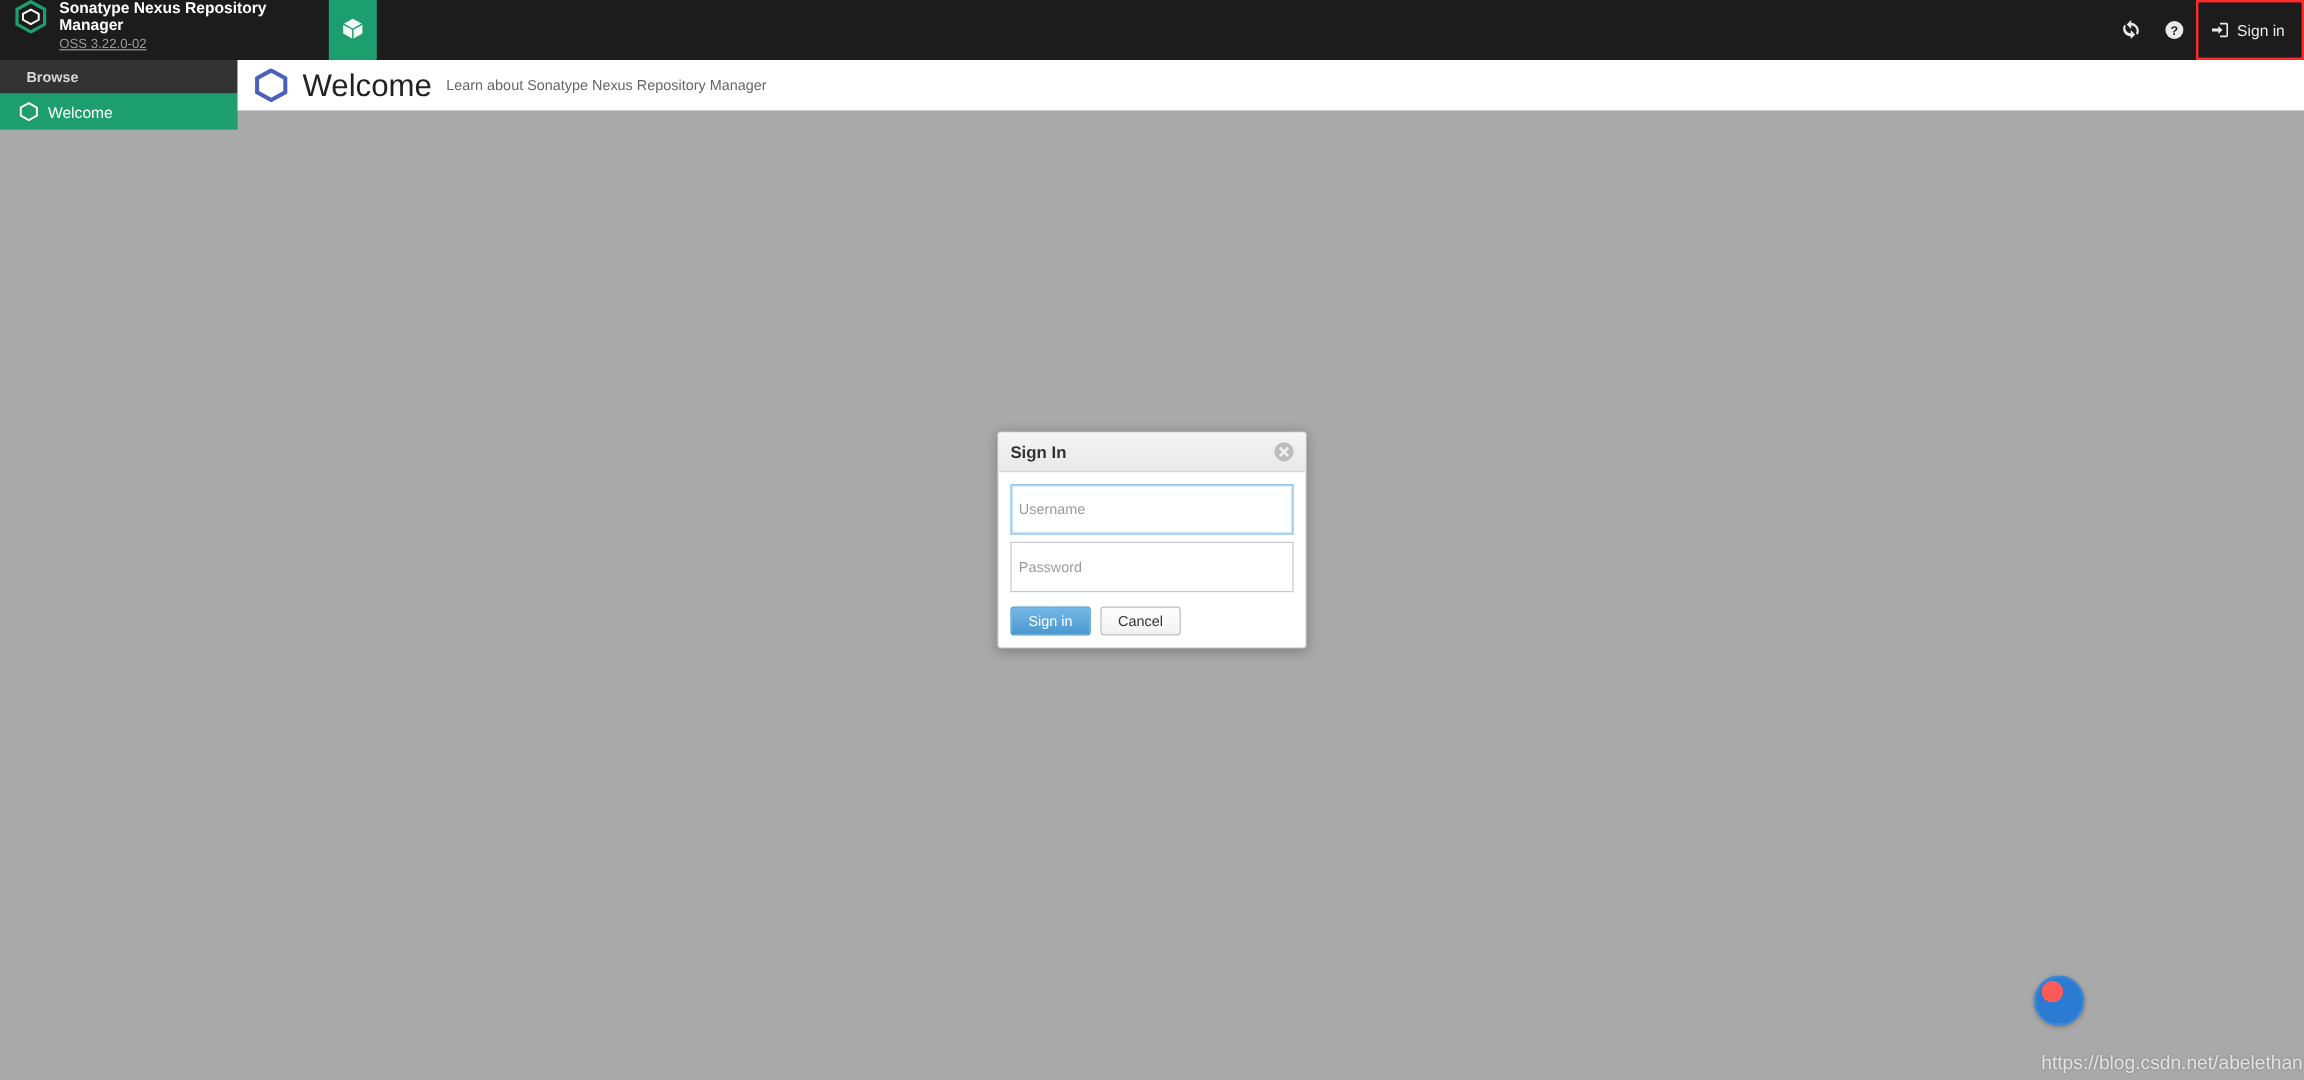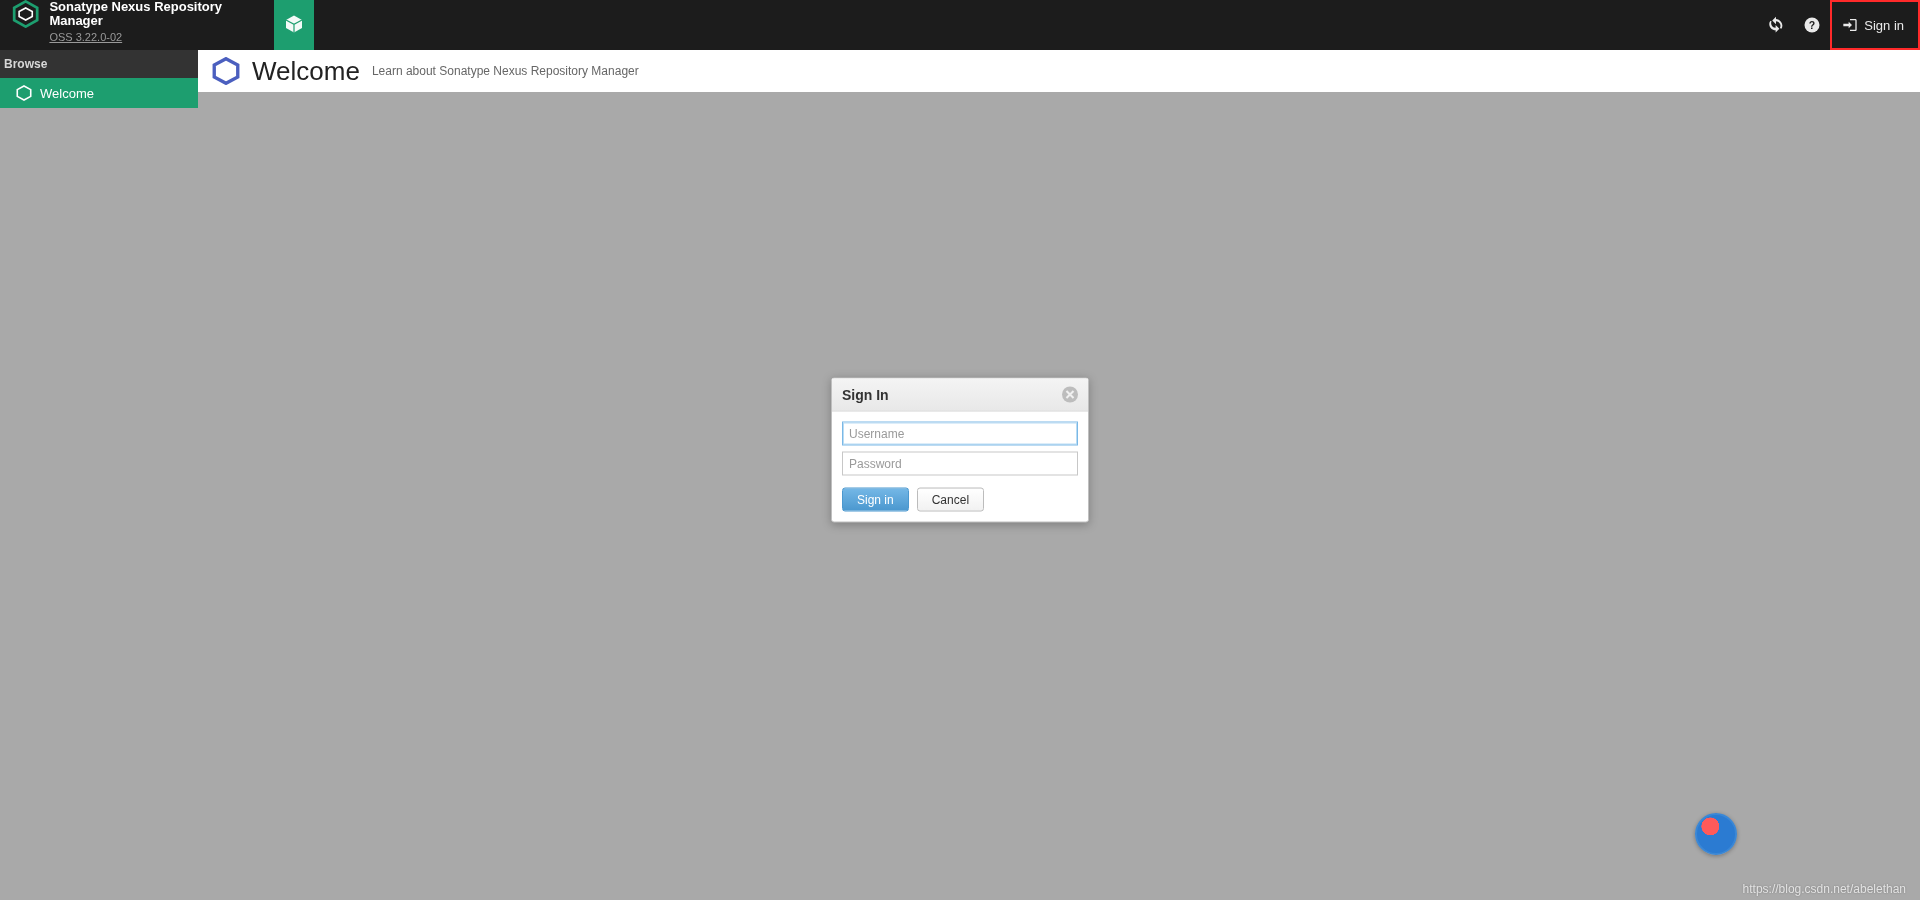--- a/index.html
+++ b/index.html
@@ -48,21 +48,21 @@
   }
 
   
   .leftcol {
     position:absolute; left:0; top:50px; bottom:0; width:198px;
     background:#a9a9a9;
   }
   .browse-head {
     height:28px; background:#333;
     color:#d7d7d7; font-size:12px; font-weight:bold;
-    display:flex; align-items:center; padding-left:4px;
+    display:flex; align-items:center; padding-left:22px;
   }
   .nav-item {
     height:30px; background:#1d9e6f; color:#fff;
     display:flex; align-items:center; gap:8px;
     padding-left:16px; font-size:13px; cursor:pointer;
   }
 
   
   .welcome-strip {
     position:absolute; left:198px; right:0; top:50px; height:42px;
@@ -94,21 +94,21 @@
   .dialog-close-icon::before,
   .dialog-close-icon::after{
     content:""; position:absolute; left:3px; top:7px; width:10px; height:2px;
     background:#f0f0f0;
   }
   .dialog-close-icon::before{transform:rotate(45deg);}
   .dialog-close-icon::after {transform:rotate(-45deg);}
   .dialog-body { padding:10px; }
   .dlg-input {
     width:100%; height:24px; border:1px solid #c7c7c7;
-    padding:2px 6px; font-size:12px; margin-bottom:6px;
+    padding:20px 6px; font-size:12px; margin-bottom:6px;
     color:#333; outline:none;
   }
   .dlg-input.focus { border-color:#7ab8e6; box-shadow:0 0 0 1px #b9dcf4 inset;}
   .dlg-input::placeholder{color:#9a9a9a;}
   .dlg-btn-row { display:flex; gap:8px; margin-top:6px;}
   .btn {
     height:24px; padding:0 14px; font-size:12px;
     border:1px solid #bcbcbc; border-radius:3px;
     background:linear-gradient(#ffffff,#f1f1f1); color:#333;
     display:inline-flex; align-items:center; justify-content:center;
@@ -123,22 +123,22 @@
   .hex-svg { display:block; }
 
   
   .avatar-bubble{
     position:absolute; right:183px; bottom:45px;
     width:42px;height:42px;border-radius:50%;
     background:radial-gradient(circle at 35% 30%, #ff5a5a 0 24%, #2b7bd2 25% 100%);
     border:2px solid #3a87d6; box-shadow:0 1px 4px rgba(0,0,0,.3);
   }
   .watermark{
-    position:absolute; right:14px; bottom:4px;
-    font-size:12px; color:rgba(255,255,255,.75);
+    position:absolute; right:1px; bottom:4px;
+    font-size:16px; color:rgba(255,255,255,.75);
     text-shadow:0 0 2px rgba(0,0,0,.3);
   }
 </style>
 </head>
 <body>
 
 <div class="topbar">
   <div class="brand">
     <svg class="brand-logo hex-svg" viewBox="0 0 100 100">
       <polygon points="50,4 92,27 92,73 50,96 8,73 8,27" fill="none" stroke="#1d9e6f" stroke-width="10"></polygon>

